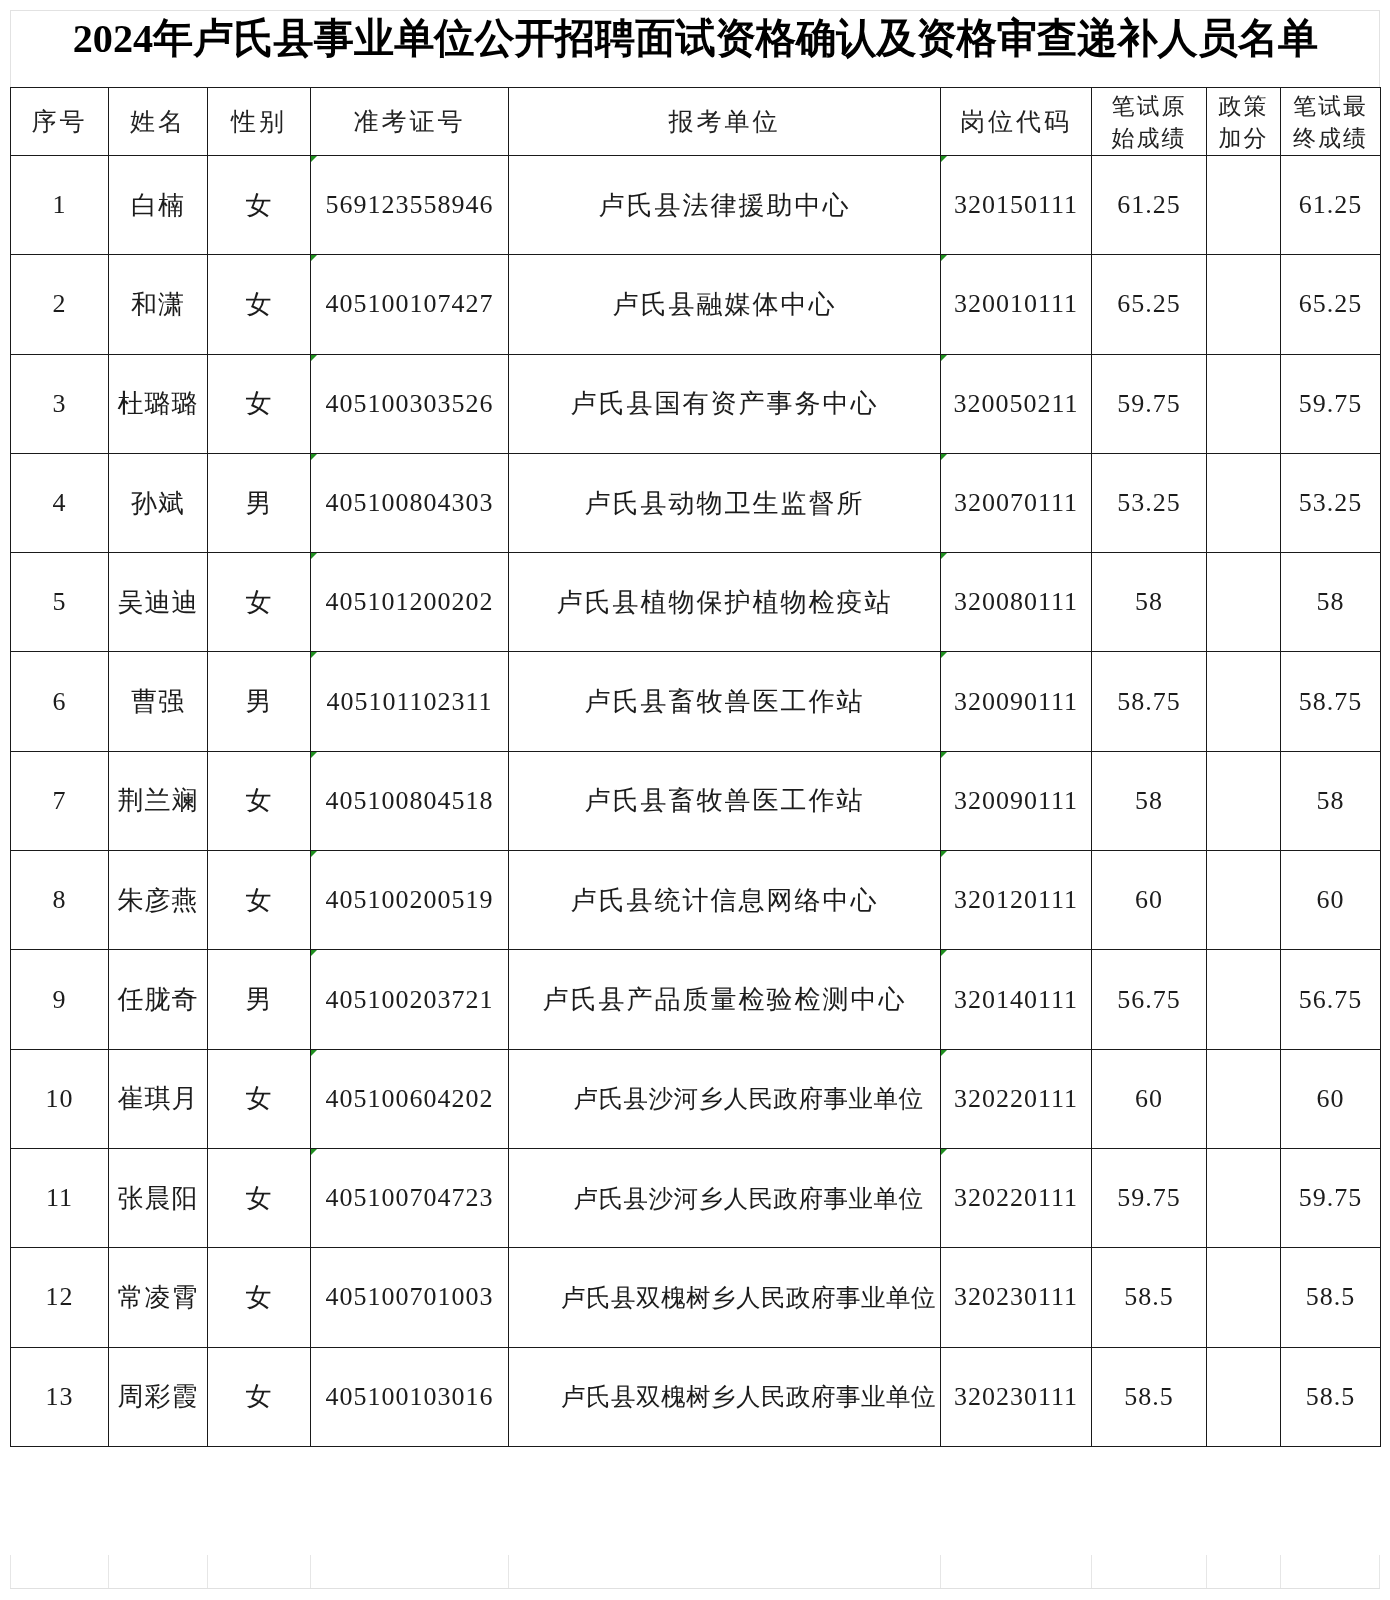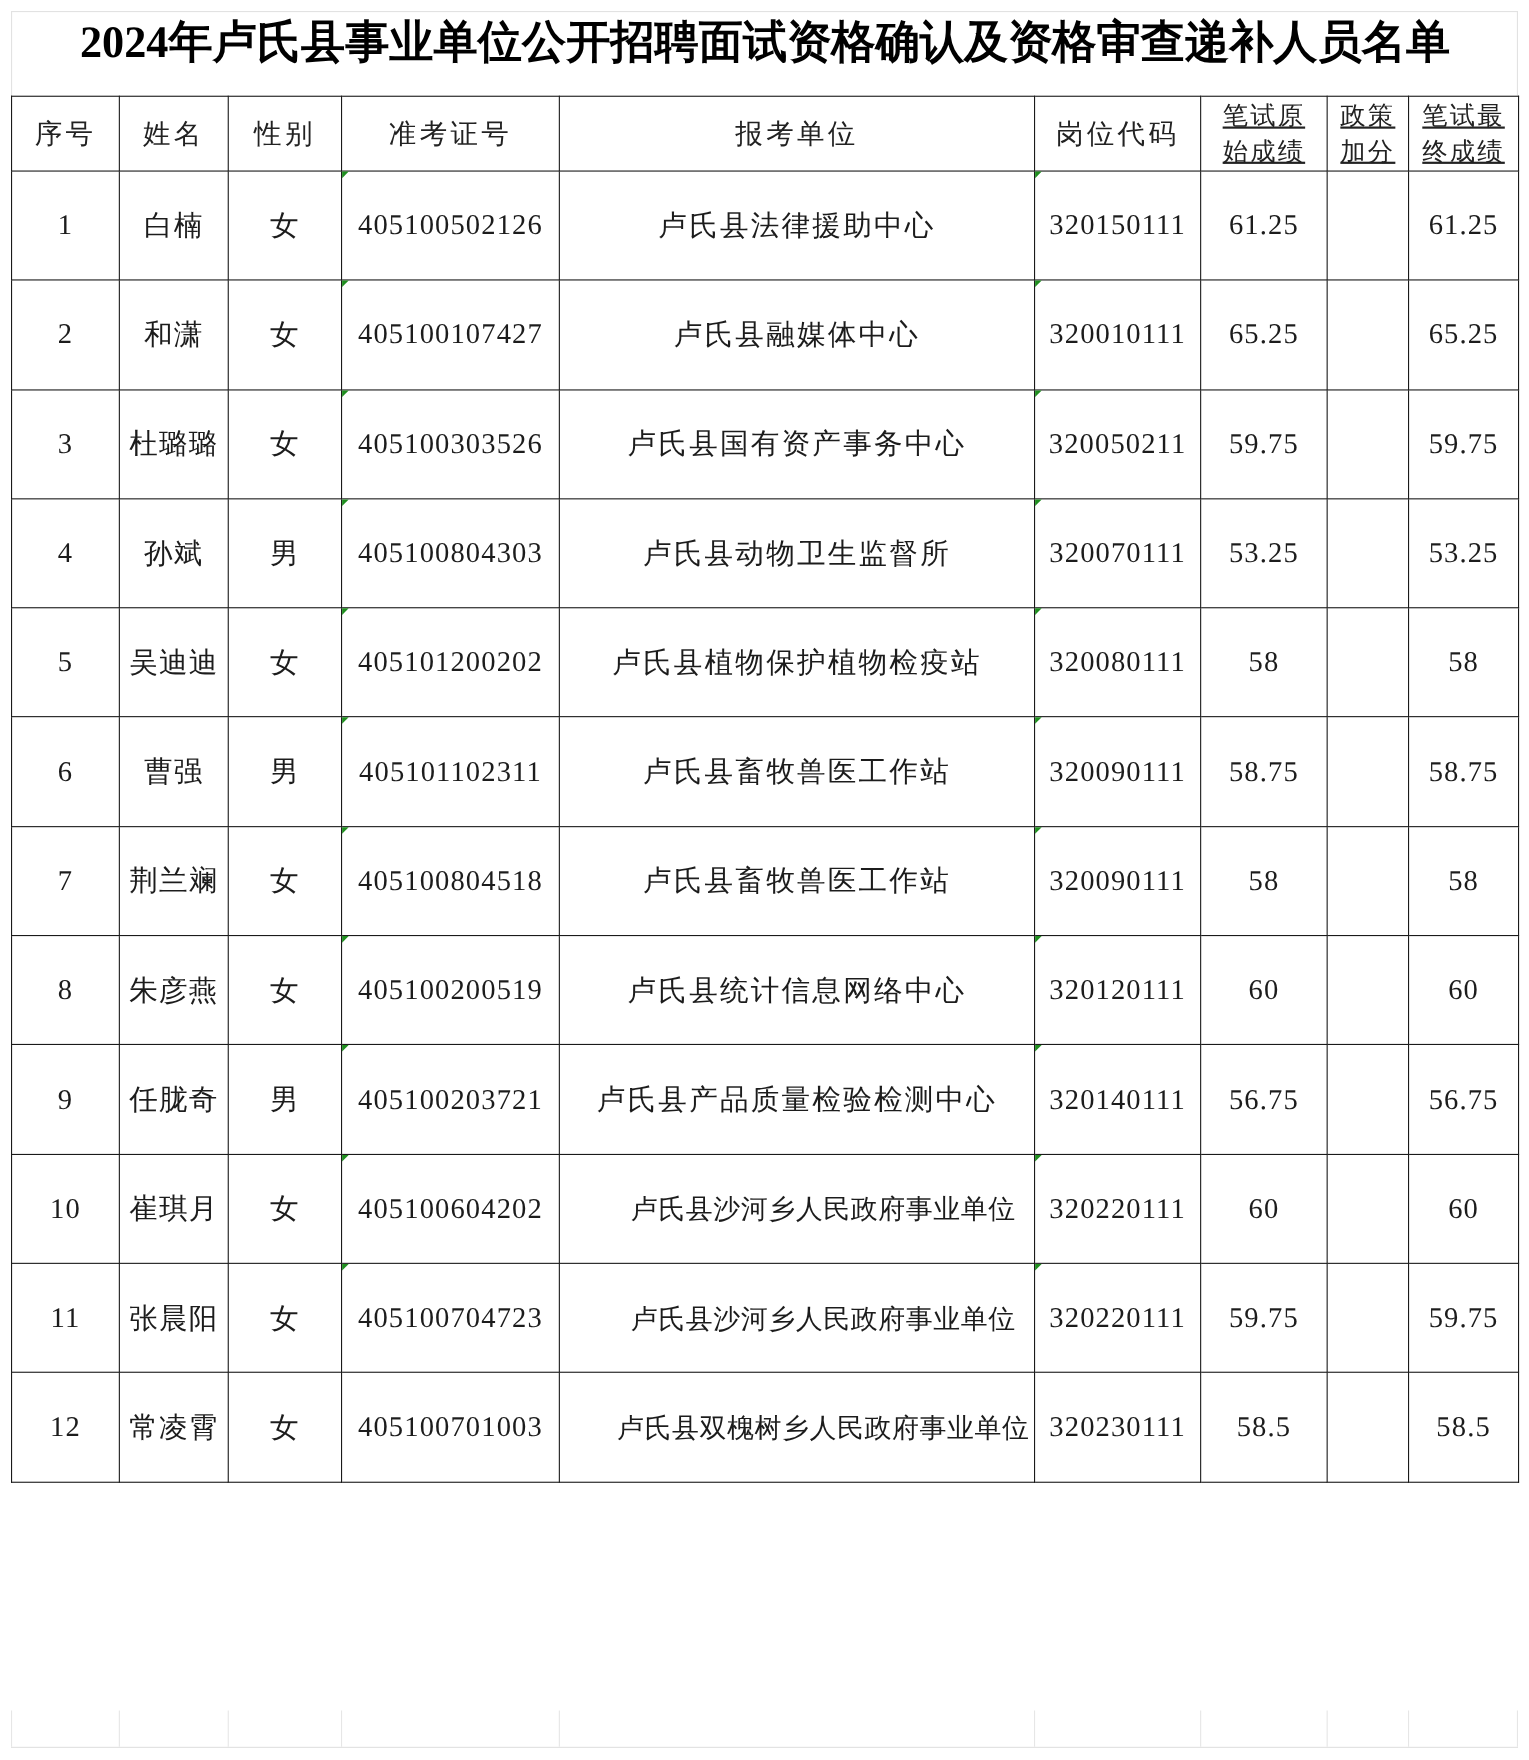--- a/index.html
+++ b/index.html
@@ -60,21 +60,20 @@
       font-size: 25px;
       letter-spacing: 3px;
       line-height: 34px;
       font-family: "DejaVu Sans", "Liberation Sans", sans-serif;
       color: #222;
     }
     table.roster th.two-line {
       font-size: 23px;
       letter-spacing: 2px;
       line-height: 32px;
-      text-decoration: underline;
     }
     table.roster td {
       height: 98.3px;
       font-size: 26px;
       color: #1c1c1c;
     }
     td.cjk {
       font-family: "DejaVu Sans", "Liberation Sans", sans-serif;
       font-size: 25px;
       letter-spacing: 1px;
@@ -162,21 +161,21 @@
         <div>笔试最</div>
         <div>终成绩</div>
       </th>
     </tr>
   </thead>
   <tbody id="rows-body">
       <tr>
         <td class="num">1</td>
         <td class="cjk">白楠</td>
         <td class="cjk">女</td>
-        <td class="num text-num">405100502126</td>
+        <td class="num text-num">569123558946</td>
         <td class="cjk unit">卢氏县法律援助中心</td>
         <td class="num text-num">320150111</td>
         <td class="num">61.25</td>
         <td class="num"></td>
         <td class="num">61.25</td>
       </tr>
       <tr>
         <td class="num">2</td>
         <td class="cjk">和潇</td>
         <td class="cjk">女</td>
@@ -284,20 +283,31 @@
         <td class="num text-num">320220111</td>
         <td class="num">59.75</td>
         <td class="num"></td>
         <td class="num">59.75</td>
       </tr>
       <tr>
         <td class="num">12</td>
         <td class="cjk">常凌霄</td>
         <td class="cjk">女</td>
         <td class="num text-num no-mark">405100701003</td>
+        <td class="cjk unit long">卢氏县双槐树乡人民政府事业单位</td>
+        <td class="num text-num no-mark">320230111</td>
+        <td class="num">58.5</td>
+        <td class="num"></td>
+        <td class="num">58.5</td>
+      </tr>
+      <tr>
+        <td class="num">13</td>
+        <td class="cjk">周彩霞</td>
+        <td class="cjk">女</td>
+        <td class="num text-num no-mark">405100103016</td>
         <td class="cjk unit long">卢氏县双槐树乡人民政府事业单位</td>
         <td class="num text-num no-mark">320230111</td>
         <td class="num">58.5</td>
         <td class="num"></td>
         <td class="num">58.5</td>
       </tr>
     </tbody>
 </table>
 
 <div class="grid-row">

